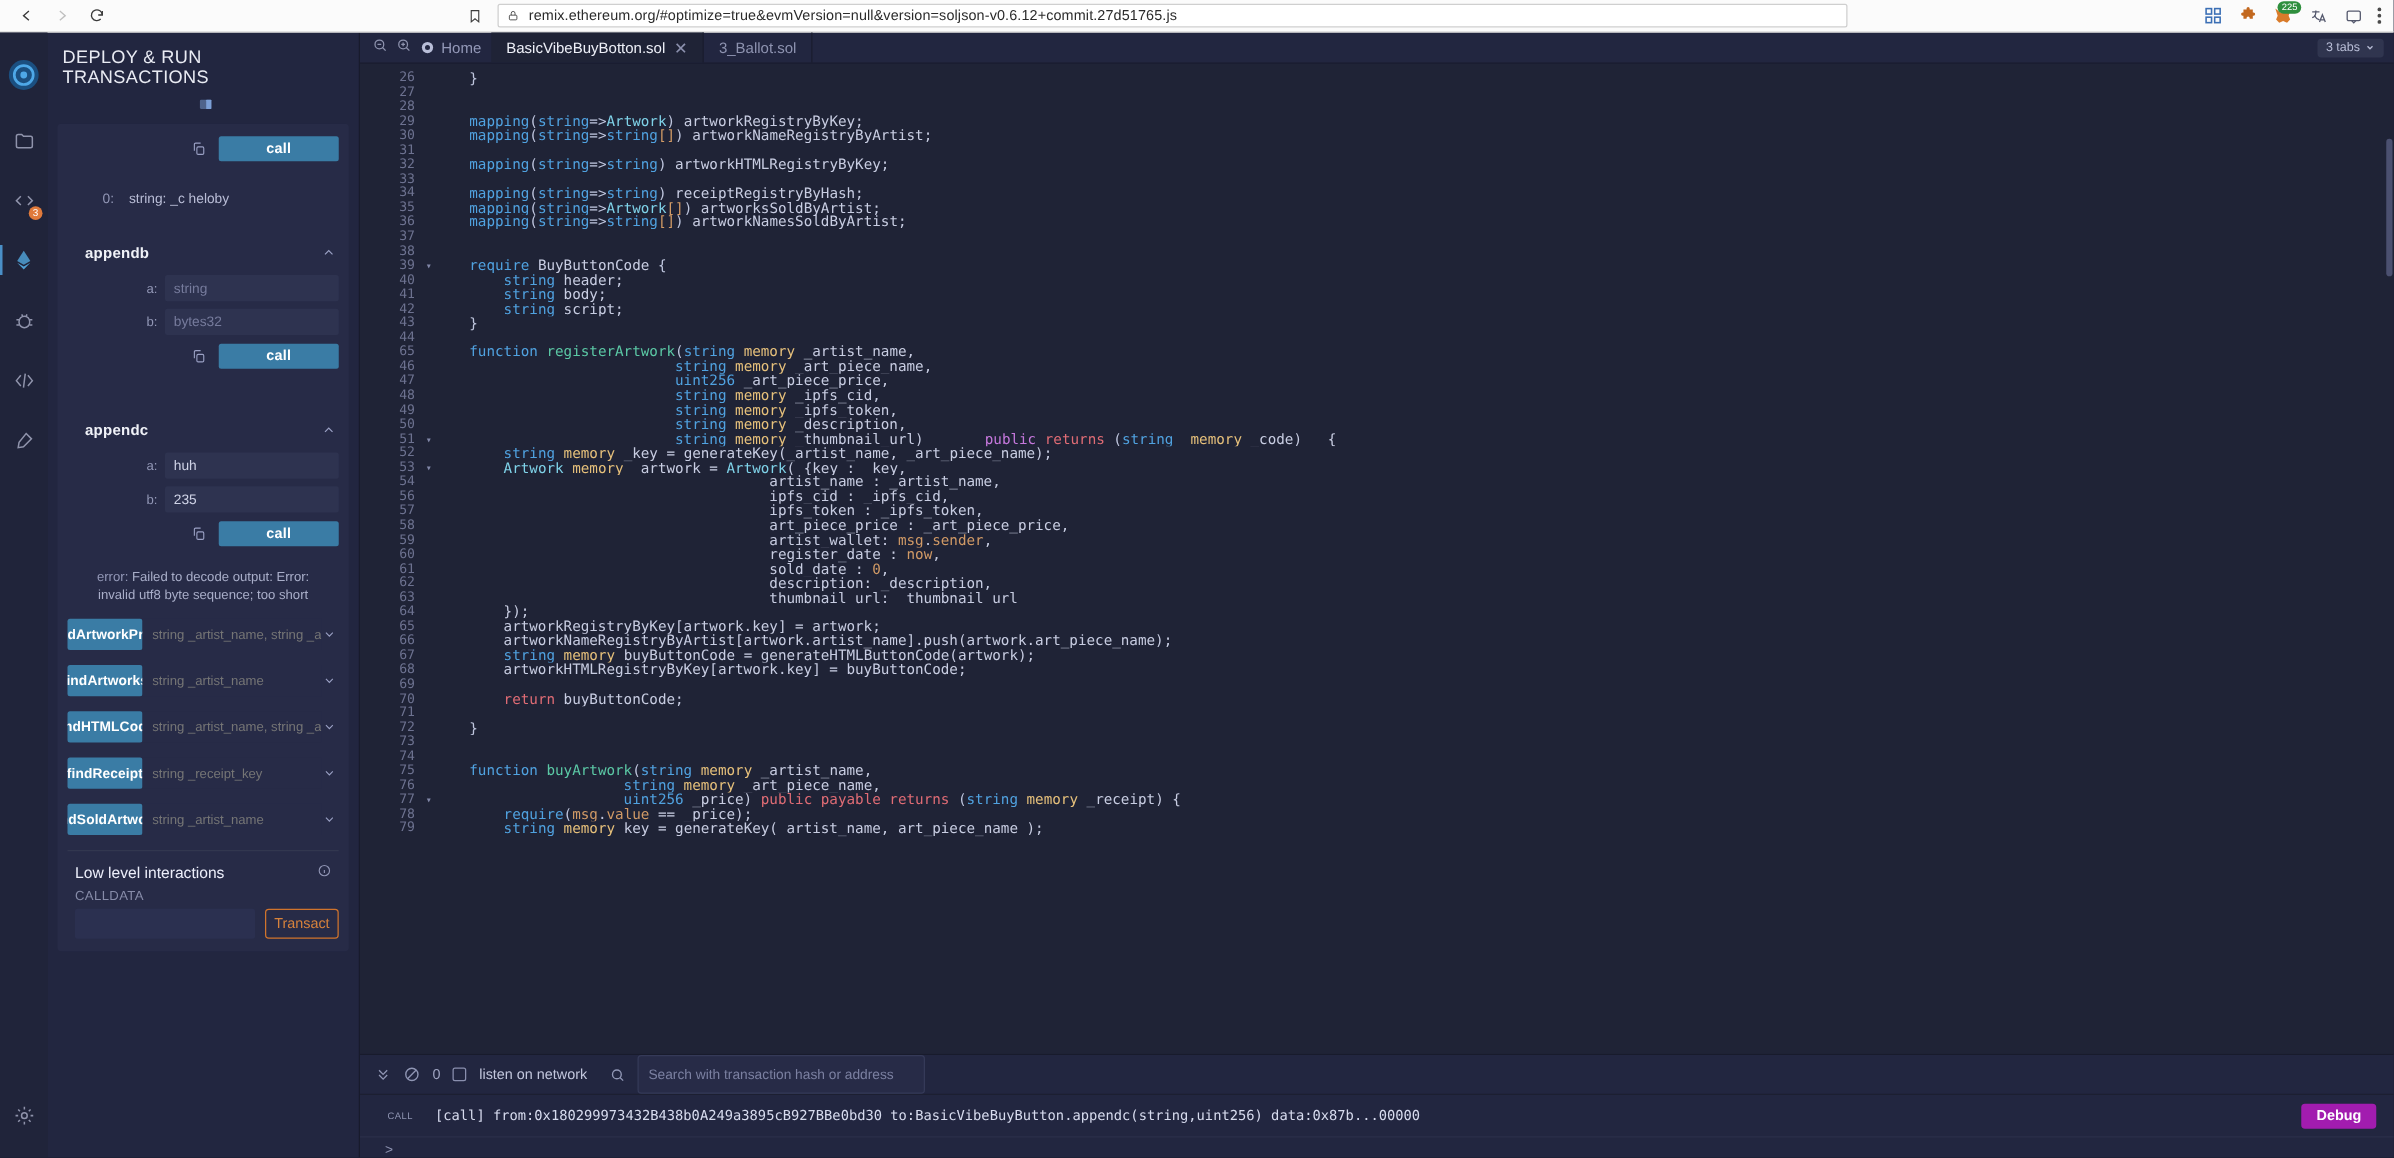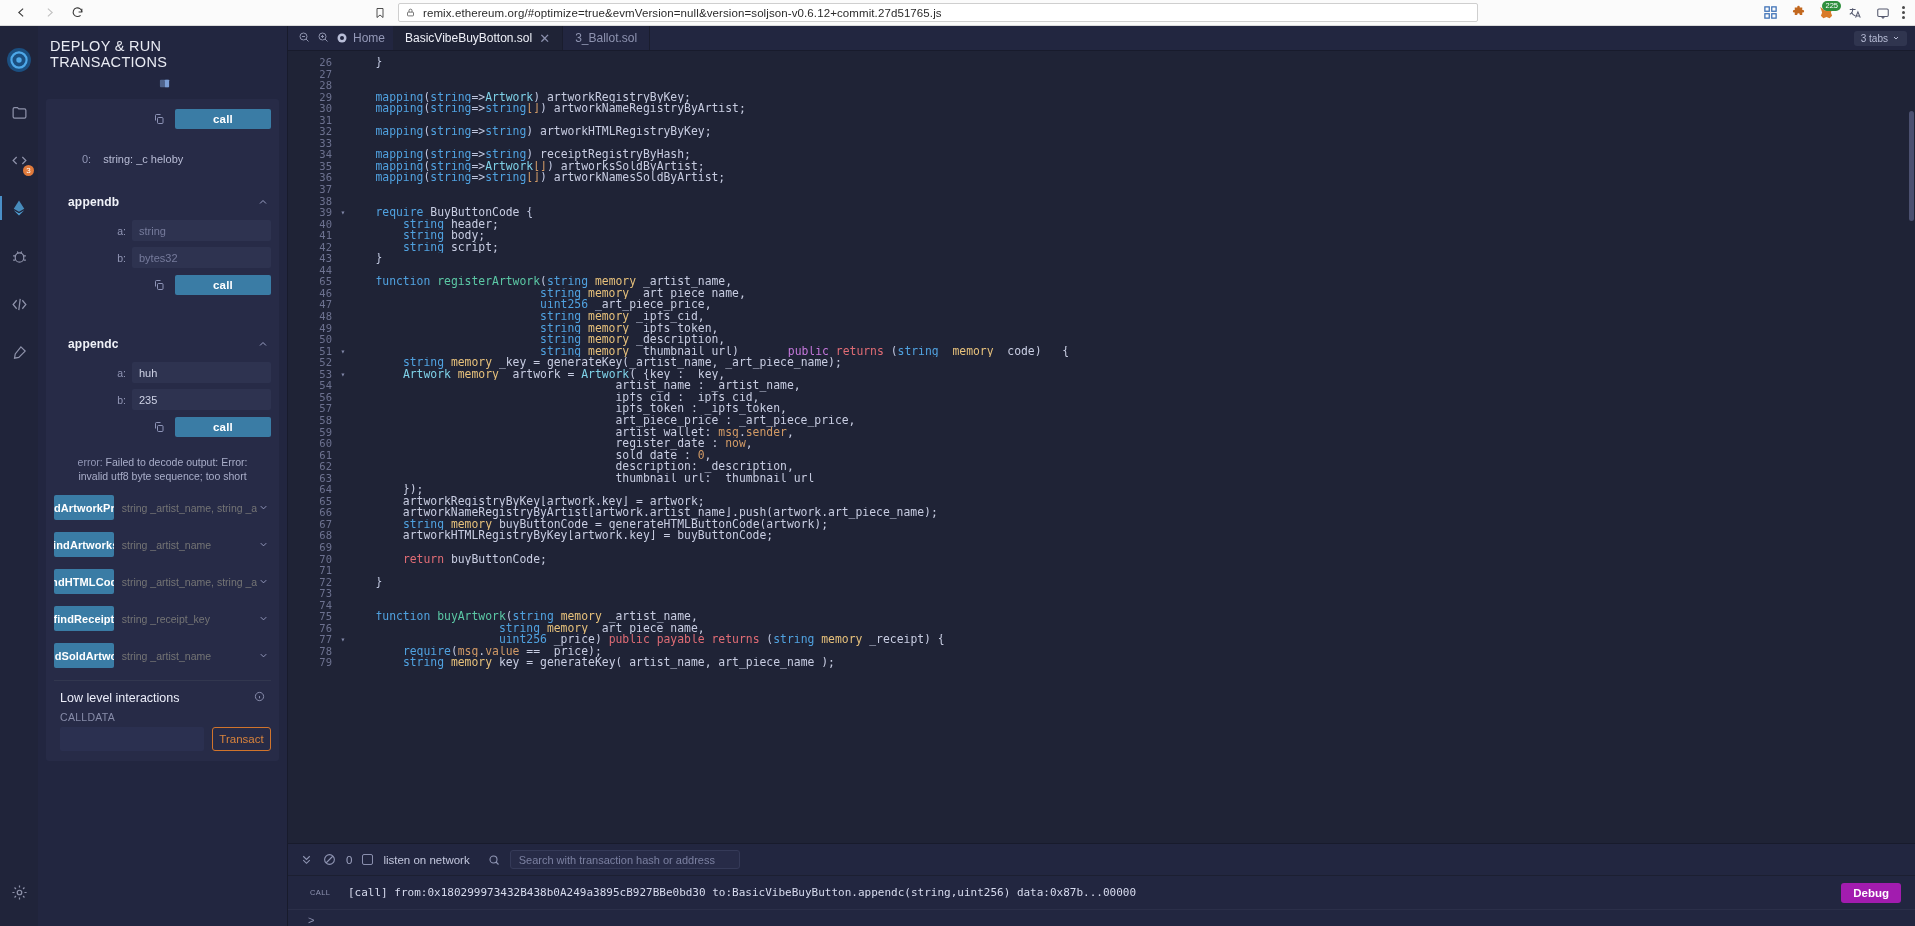--- a/index.html
+++ b/index.html
@@ -185,21 +185,21 @@
   #terminal { flex: none; background: #222640; border-top: 1px solid #181b2c; }
   .term-bar {
     height: 32px; display: flex; align-items: center; gap: 10px; padding: 0 12px;
     border-bottom: 1px solid #1c1f31;
   }
   .term-ico { color: #9096b4; display: flex; align-items: center; }
   .term-count { color: #9ea3c0; font-size: 11.5px; }
   .term-chk { width: 11px; height: 11px; border: 1px solid #8a8fae; border-radius: 2px; background: transparent; }
   .term-label { color: #c3c7dd; font-size: 11.5px; }
   .term-search {
-    width: 230px; height: 19px; background: #272b47; border: 1px solid #353a58; border-radius: 3px;
+    width: 230px; height: 31px; background: #272b47; border: 1px solid #353a58; border-radius: 3px;
     color: #cfd3e6; font-size: 11px; padding: 0 8px; font-family: "Liberation Sans", sans-serif;
   }
   .term-search::placeholder { color: #7b80a1; }
   .log-row {
     display: flex; align-items: center; gap: 10px; padding: 9px 12px 9px 22px;
     border-bottom: 1px solid #2b2f49; position: relative; min-height: 34px;
   }
   .log-tag {
     color: #8f94b2; font-size: 7.5px; letter-spacing: .4px;
     font-family: "Liberation Sans", sans-serif; width: 28px;

